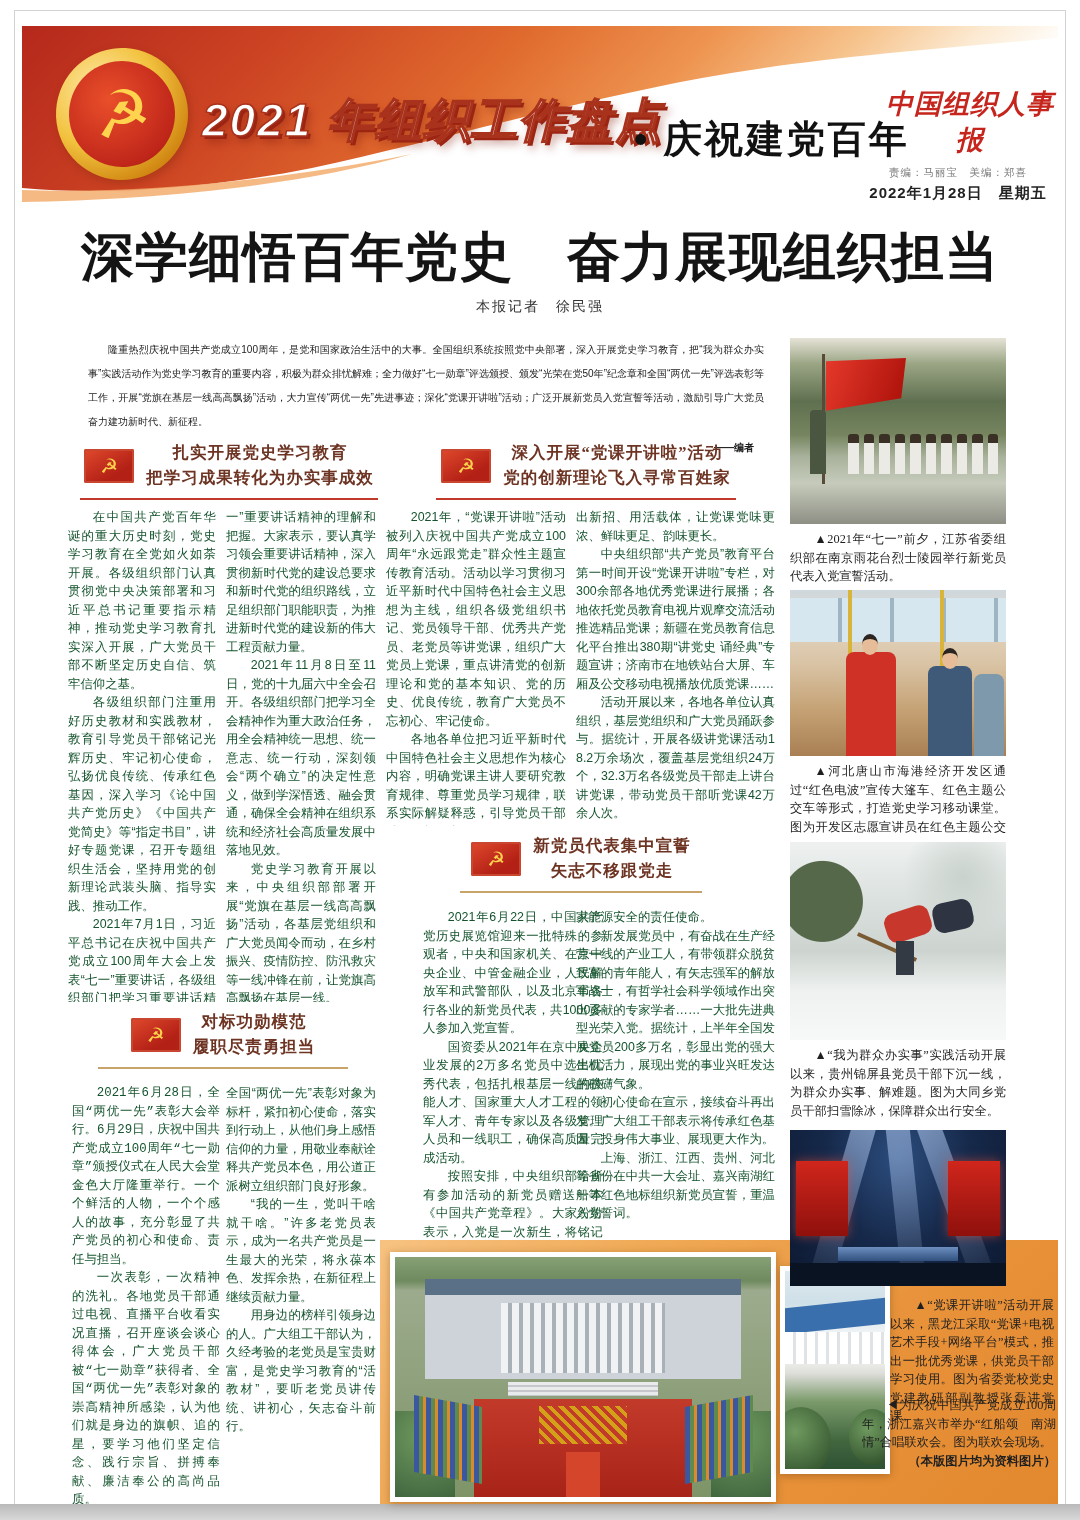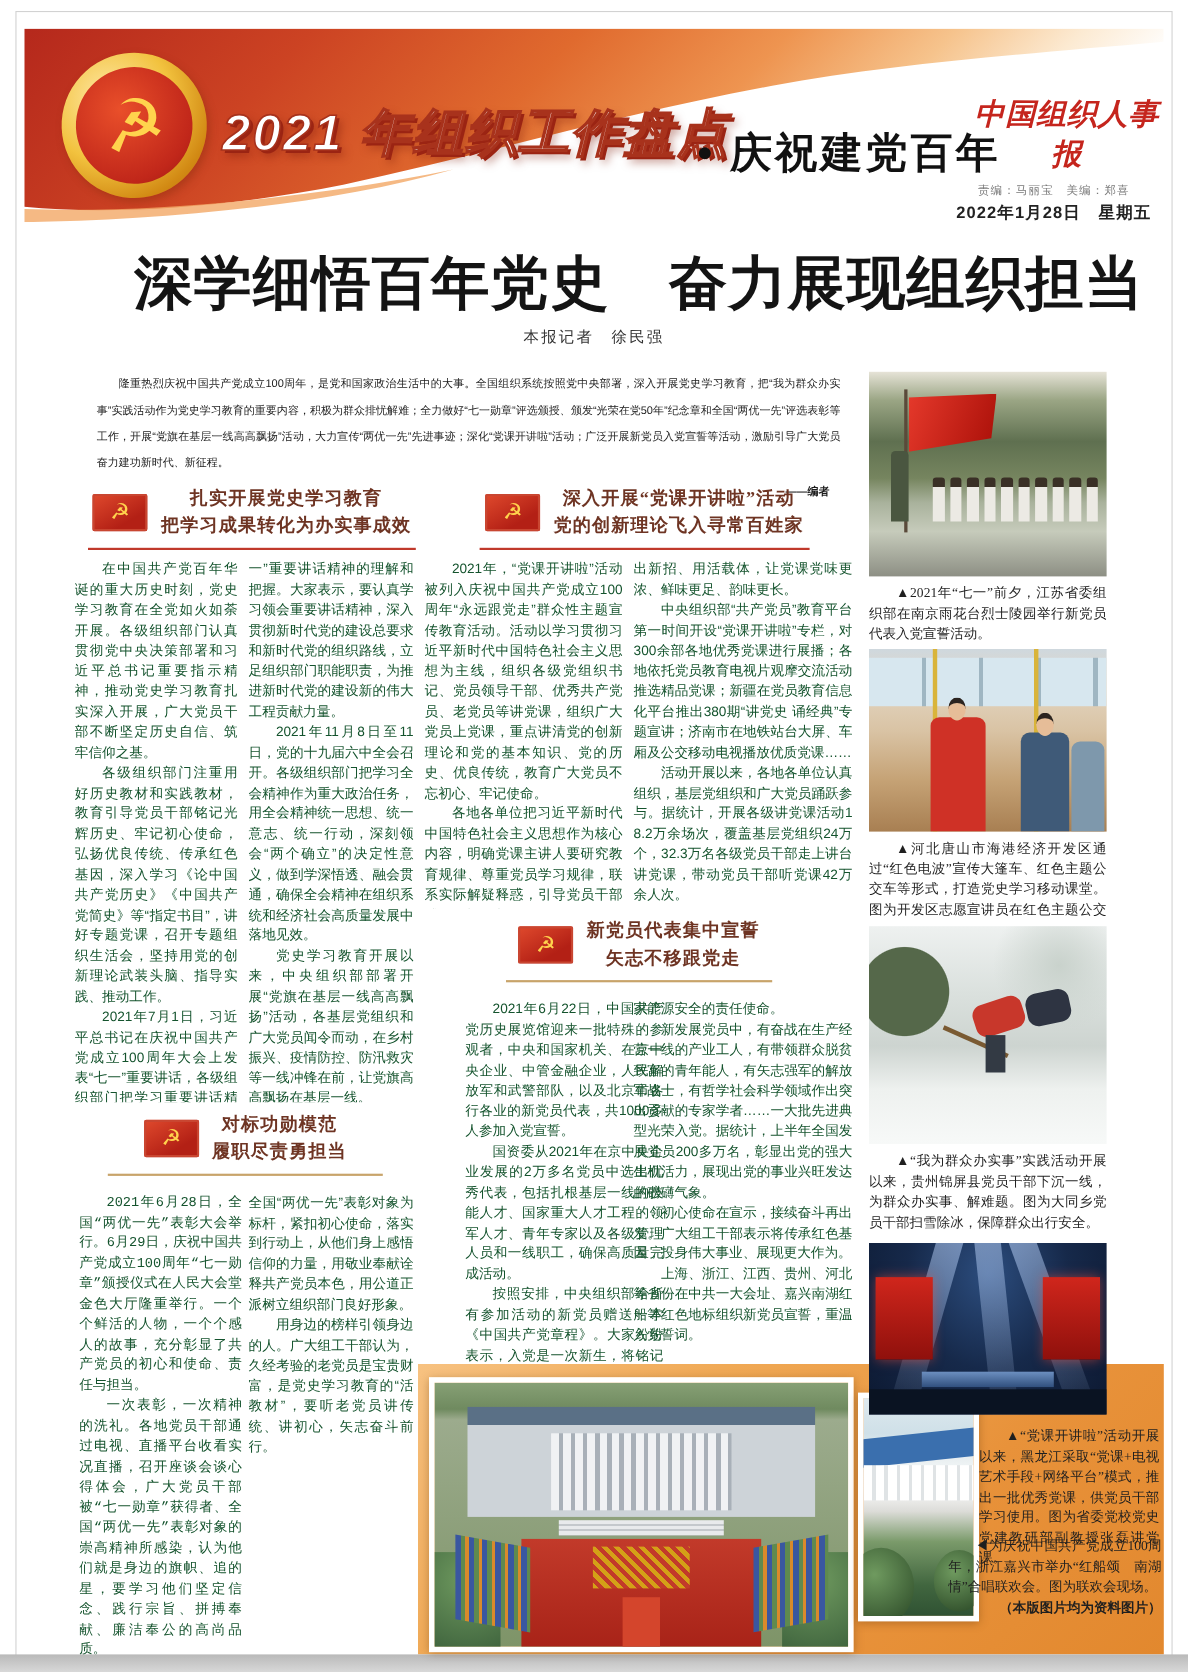--- a/index.html
+++ b/index.html
@@ -22,21 +22,21 @@
           text-shadow:3px 3px 0 #9b2413,5px 6px 8px rgba(130,30,12,.5);}
   .banner-sub{position:absolute;left:612px;top:88px;font-size:38px;font-weight:900;color:#111;
           letter-spacing:3px;white-space:nowrap;}
   .masthead{position:absolute;left:838px;top:60px;width:220px;text-align:center;}
   .paper-name{font-family:"Liberation Serif",serif;font-weight:bold;font-style:italic;color:#c5251d;
           font-size:27px;letter-spacing:1px;display:inline-block;width:176px;text-align:center;}
   .editors{margin-top:8px;width:196px;font-size:10.5px;color:#7a7a7a;letter-spacing:1px;}
   .pdate{margin-top:4px;width:196px;font-size:15px;font-weight:bold;color:#222;letter-spacing:1px;}
 
   
-  .headline{position:absolute;left:40px;top:222px;width:1000px;text-align:right;font-size:53px;
+  .headline{position:absolute;left:40px;top:222px;width:1000px;text-align:center;font-size:53px;
           font-weight:900;color:#141414;letter-spacing:1px;white-space:nowrap;}
   .byline{position:absolute;left:40px;top:298px;width:1000px;text-align:center;font-size:14px;color:#333;
           font-family:Liberation Mono, monospace;letter-spacing:2px;}
 
   
   .intro{position:absolute;left:88px;top:338px;width:676px;font-family:Liberation Sans, sans-serif;
           font-size:10px;line-height:24px;color:#1c1c1c;text-align:justify;word-break:break-all;}
   .intro .txt{text-indent:2em;}
   .intro .sign{text-align:right;padding-right:10px;font-weight:bold;margin-top:2px;}
 
@@ -220,20 +220,21 @@
       <p>2021年11月8日至11日，党的十九届六中全会召开。各级组织部门把学习全会精神作为重大政治任务，用全会精神统一思想、统一意志、统一行动，深刻领会“两个确立”的决定性意义，做到学深悟透、融会贯通，确保全会精神在组织系统和经济社会高质量发展中落地见效。</p>
       <p>党史学习教育开展以来，中央组织部部署开展“党旗在基层一线高高飘扬”活动，各基层党组织和广大党员闻令而动，在乡村振兴、疫情防控、防汛救灾等一线冲锋在前，让党旗高高飘扬在基层一线。</p>
     </div>
   <div class="col" style="left:72px;top:1084px;width:148px;height:426px;font-family:Liberation Mono, monospace;">
       <p>2021年6月28日，全国“两优一先”表彰大会举行。6月29日，庆祝中国共产党成立100周年“七一勋章”颁授仪式在人民大会堂金色大厅隆重举行。一个个鲜活的人物，一个个感人的故事，充分彰显了共产党员的初心和使命、责任与担当。</p>
       <p>一次表彰，一次精神的洗礼。各地党员干部通过电视、直播平台收看实况直播，召开座谈会谈心得体会，广大党员干部被“七一勋章”获得者、全国“两优一先”表彰对象的崇高精神所感染，认为他们就是身边的旗帜、追的星，要学习他们坚定信念、践行宗旨、拼搏奉献、廉洁奉公的高尚品质。</p>
       <p>榜样的力量是无穷的。中央组织部联合中央广播电视总台制作播出专题节目《榜样6》（建党100周年特别节目），广大组工干部表示，要以“七一勋章”获得者、</p>
     </div>
   <div class="col cont" style="left:226px;top:1084px;width:150px;height:426px;">
       <p>全国“两优一先”表彰对象为标杆，紧扣初心使命，落实到行动上，从他们身上感悟信仰的力量，用敬业奉献诠释共产党员本色，用公道正派树立组织部门良好形象。</p>
+      <p>“我的一生，党叫干啥就干啥。”许多老党员表示，成为一名共产党员是一生最大的光荣，将永葆本色、发挥余热，在新征程上继续贡献力量。</p>
       <p>用身边的榜样引领身边的人。广大组工干部认为，久经考验的老党员是宝贵财富，是党史学习教育的“活教材”，要听老党员讲传统、讲初心，矢志奋斗前行。</p>
     </div>
   <div class="col" style="left:386px;top:508px;width:180px;height:318px;">
       <p>2021年，“党课开讲啦”活动被列入庆祝中国共产党成立100周年“永远跟党走”群众性主题宣传教育活动。活动以学习贯彻习近平新时代中国特色社会主义思想为主线，组织各级党组织书记、党员领导干部、优秀共产党员、老党员等讲党课，组织广大党员上党课，重点讲清党的创新理论和党的基本知识、党的历史、优良传统，教育广大党员不忘初心、牢记使命。</p>
       <p>各地各单位把习近平新时代中国特色社会主义思想作为核心内容，明确党课主讲人要研究教育规律、尊重党员学习规律，联系实际解疑释惑，引导党员干部感悟思想伟力。</p>
     </div>
   <div class="col cont" style="left:576px;top:508px;width:199px;height:318px;">
       <p>出新招、用活载体，让党课党味更浓、鲜味更足、韵味更长。</p>
       <p>中央组织部“共产党员”教育平台第一时间开设“党课开讲啦”专栏，对300余部各地优秀党课进行展播；各地依托党员教育电视片观摩交流活动推选精品党课；新疆在党员教育信息化平台推出380期“讲党史 诵经典”专题宣讲；济南市在地铁站台大屏、车厢及公交移动电视播放优质党课……</p>
       <p>活动开展以来，各地各单位认真组织，基层党组织和广大党员踊跃参与。据统计，开展各级讲党课活动18.2万余场次，覆盖基层党组织24万个，32.3万名各级党员干部走上讲台讲党课，带动党员干部听党课42万余人次。</p>

